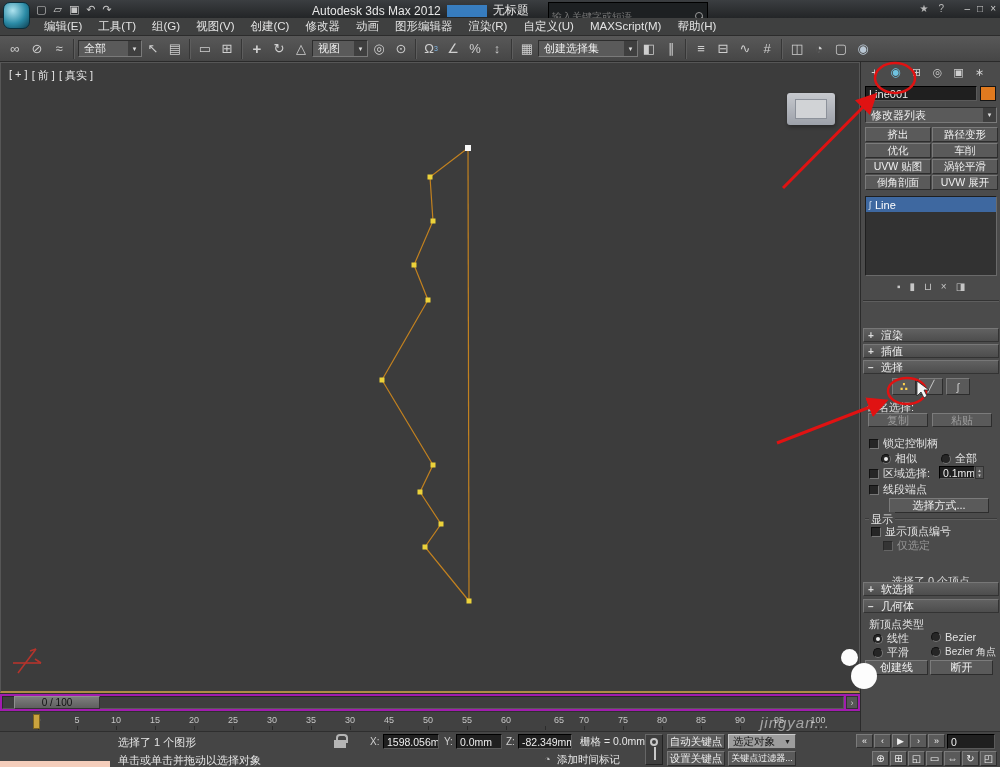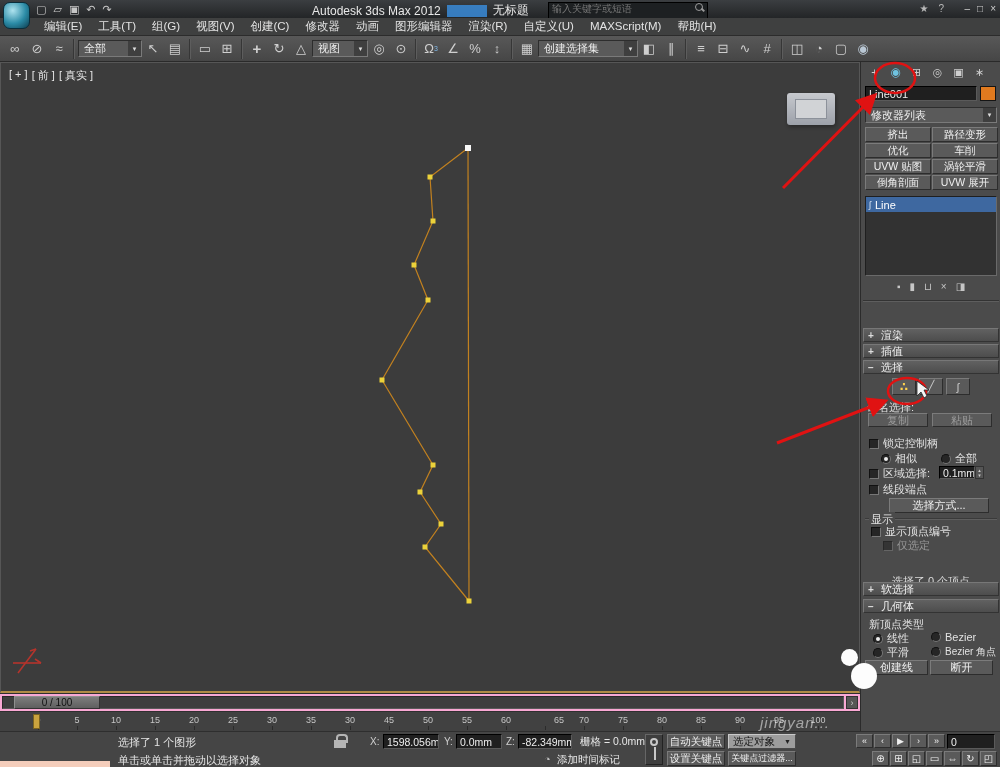--- a/index.html
+++ b/index.html
@@ -5,21 +5,21 @@
 *{margin:0;padding:0;box-sizing:border-box;font-family:"Liberation Sans","DejaVu Sans",sans-serif;}
 html,body{background:#2a2a2a;}
 #app{position:relative;width:1000px;height:767px;background:#474747;overflow:hidden;}
 
 #titlebar{position:absolute;left:0;top:0;width:1000px;height:18px;background:linear-gradient(#3b3e41,#232527);}
 #applogo{position:absolute;left:3px;top:2px;width:27px;height:27px;border-radius:7px;background:radial-gradient(circle at 35% 30%,#aee3ef,#2b8ba6 55%,#0d3d4f);border:1px solid #0a2e3c;z-index:20;}
 #qat{position:absolute;left:36px;top:0;height:18px;display:flex;align-items:center;gap:7px;}
 .qat{color:#c6c6c6;font-size:11px;line-height:1;}
 #title-group{position:absolute;left:312px;top:2px;display:flex;align-items:center;gap:6px;font-size:12px;color:#e8e8e8;}
 #title-hl{width:40px;height:12px;background:#3a8bd8;opacity:.85;}
-#searchbox{position:absolute;left:548px;top:2px;width:160px;height:28px;display:flex;align-items:flex-start;background:#1d2022;border:1px solid #000;padding:0 3px;gap:3px;}
+#searchbox{position:absolute;left:548px;top:2px;width:160px;height:28px;display:flex;align-items:center;background:#1d2022;border:1px solid #000;padding:0 3px;gap:3px;}
 #searchbox input{flex:1;background:transparent;border:none;outline:none;color:#c5c5c5;font-size:10px;}
 .mag{position:relative;width:9px;height:9px;flex:0 0 9px;}
 .mag::before{content:"";position:absolute;left:0;top:0;width:6px;height:6px;border:1.5px solid #9a9a9a;border-radius:50%;}
 .mag::after{content:"";position:absolute;left:6px;top:6px;width:4px;height:1.5px;background:#9a9a9a;transform:rotate(45deg);}
 #ic-icons{position:absolute;right:56px;top:3px;display:flex;gap:10px;color:#b9b9b9;font-size:10px;}
 #winbtns{position:absolute;right:4px;top:3px;display:flex;gap:7px;color:#cfcfcf;font-size:10px;}
 
 #menubar{position:absolute;left:0;top:18px;width:1000px;height:18px;background:#3f4040;border-bottom:1px solid #2c2c2c;display:flex;padding-left:36px;}
 .menu-item{font-size:11.5px;color:#e3e3e3;padding:0 8px;line-height:17px;white-space:nowrap;}
 
@@ -65,21 +65,21 @@
 .dis{color:#9a9a9a;}
 .row{position:absolute;display:flex;align-items:center;gap:4px;}
 .subobj{position:absolute;left:31px;top:316px;display:flex;gap:3px;}
 .sob{width:24px;height:17px;font-size:11px;color:#c8c8c8;}
 .sob.vx{color:#ffd34d;font-size:12px;font-weight:bold;}
 .spin{width:9px;height:13px;display:flex;flex-direction:column;align-items:center;justify-content:center;font-size:5px;color:#ccc;background:#555;border:1px solid #333;line-height:1;}
 .grp-label{position:absolute;font-size:11px;color:#e2e2e2;background:#4b4b4b;padding:0 2px;z-index:2;}
 .grp-line{position:absolute;left:4px;width:132px;height:2px;border-top:1px solid #3a3a3a;border-bottom:1px solid #5e5e5e;}
 .cp-status{position:absolute;left:0;top:499px;width:140px;text-align:center;font-size:11px;color:#dcdcdc;margin-top:13px;}
 
-#timeslider{position:absolute;left:0;top:693px;width:860px;height:18px;background:#f9a8d4;border-top:1px solid #2f2f2f;}
+#timeslider{position:absolute;left:0;top:693px;width:860px;height:18px;background:#a21caf;border-top:1px solid #2f2f2f;}
 .ts-track{position:absolute;left:2px;top:2px;width:842px;height:13px;background:#3e3e3e;border:1px solid;border-color:#2a2a2a #5a5a5a #5a5a5a #2a2a2a;}
 .ts-handle{position:absolute;left:14px;top:2px;width:86px;height:13px;background:linear-gradient(#7d7d7d,#5f5f5f);border:1px solid;border-color:#8f8f8f #333 #333 #8f8f8f;font-size:10px;color:#111;display:flex;align-items:center;justify-content:center;}
 .ts-end{position:absolute;left:846px;top:2px;width:12px;height:13px;background:#565656;border:1px solid #333;color:#ccc;font-size:9px;display:flex;align-items:center;justify-content:center;}
 #trackbar{position:absolute;left:0;top:711px;width:860px;height:20px;background:#414141;border-top:1px solid #2f2f2f;}
 .tick-label{position:absolute;top:3px;transform:translateX(-50%);font-size:9px;color:#c6c6c6;}
 .tick-mark{position:absolute;bottom:1px;width:1px;height:4px;background:#2b2b2b;}
 .tb-marker{position:absolute;left:33px;top:2px;width:7px;height:15px;background:#c9a33e;border:1px solid #7a6320;}
 
 #statusbar{position:absolute;left:0;top:731px;width:1000px;height:36px;background:#454545;border-top:1px solid #2e2e2e;}
 #listener{position:absolute;left:0;top:0;width:110px;height:36px;border-right:6px solid #14b8a6;margin-top:29px;}

